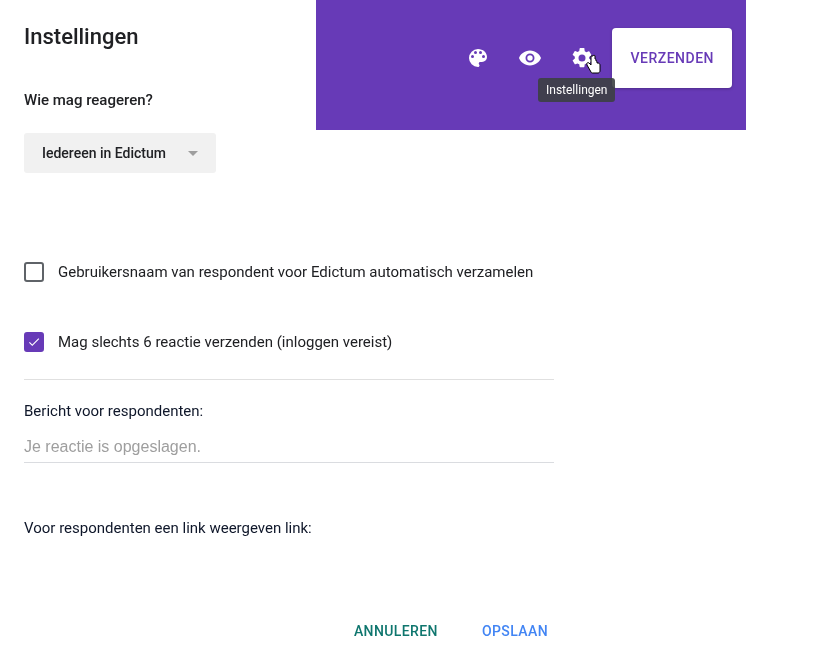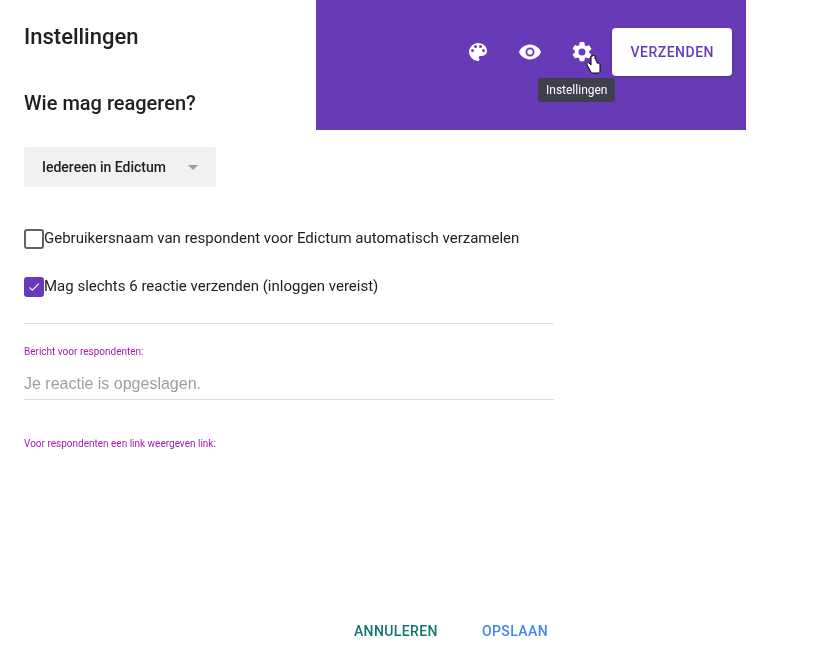--- a/index.html
+++ b/index.html
@@ -39,21 +39,21 @@
     cursor: pointer;
     color: #fff;
     border-radius: 50%;
   }
   .send-btn {
     background: #fff;
     color: #673ab7;
     font-weight: 500;
     font-size: 14px;
     letter-spacing: 0.5px;
-    padding: 16px 18px;
+    padding: 22px 18px;
     border-radius: 4px;
     box-shadow: 0 1px 3px rgba(0,0,0,0.25);
     cursor: pointer;
   }
   .tooltip {
     position: absolute;
     top: 78px;
     left: 222px;
     background: rgba(60,64,67,0.9);
     color: #fff;
@@ -75,23 +75,23 @@
     top: 24px;
     left: 24px;
     width: 530px;
   }
   .title {
     font-size: 22px;
     font-weight: 500;
     margin-bottom: 42px;
   }
   .section-heading {
-    font-size: 20px;
-    font-weight: 500;
-    margin-bottom: 32px;
+    font-size: 15px;
+    font-weight: 500;
+    margin-bottom: 24px;
   }
   .dropdown {
     display: inline-flex;
     align-items: center;
     background: #f1f1f1;
     padding: 12px 18px;
     border-radius: 3px;
     cursor: pointer;
     gap: 22px;
     margin-bottom: 40px;
@@ -103,22 +103,24 @@
   }
   .caret {
     width: 0; height: 0;
     border-left: 5px solid transparent;
     border-right: 5px solid transparent;
     border-top: 5px solid #9e9e9e;
   }
 
   .check-row {
     display: flex;
-    align-items: flex-end;
+    align-items: flex-start;
+    gap: 14px;
     margin-bottom: 26px;
+    margin-top: 48px;
   }
   .checkbox {
     width: 20px;
     height: 20px;
     border: 2px solid #5f6368;
     border-radius: 3px;
     flex-shrink: 0;
     margin-top: 1px;
     cursor: pointer;
     display: flex;
@@ -142,34 +144,34 @@
     border-top: 1px solid #e0e0e0;
     margin: 10px 0 22px 0;
   }
 
   .subheading {
     font-size: 17px;
     font-weight: 500;
     margin-bottom: 18px;
   }
   .field-label {
-    font-size: 10px;
-    color: #a21caf;
+    font-size: 15px;
+    color: #0f172a;
     margin-bottom: 18px;
   }
   .text-input {
     width: 100%;
     border: none;
     border-bottom: 1px solid #dadce0;
     font-size: 16px;
     color: #9e9e9e;
     padding: 0 0 6px 0;
     outline: none;
     background: transparent;
-    margin-bottom: 38px;
+    margin-bottom: 56px;
   }
 
   
   .footer {
     position: absolute;
     bottom: 18px;
     left: 24px;
     width: 530px;
     display: flex;
     justify-content: flex-end;

